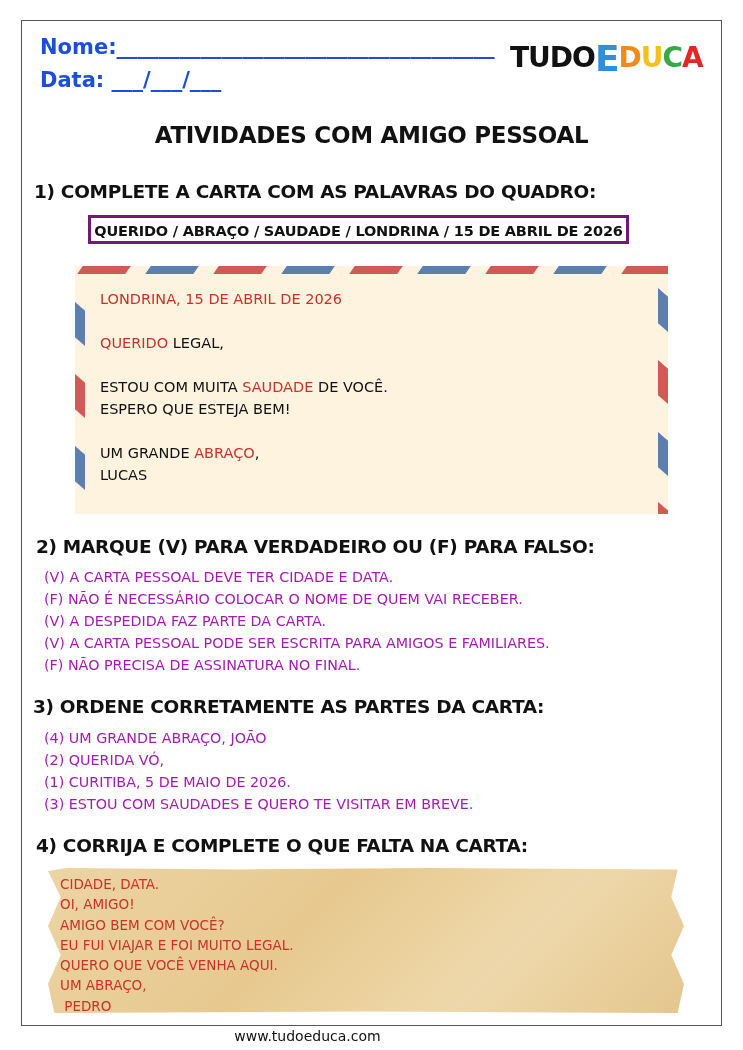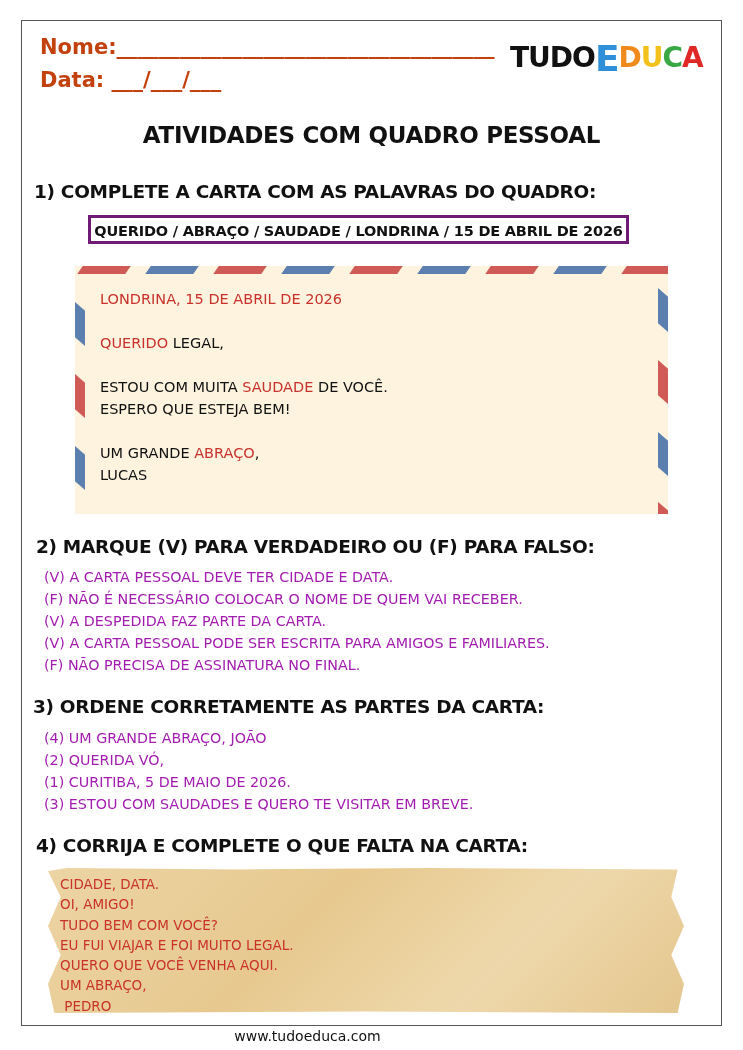--- a/index.html
+++ b/index.html
@@ -1,18 +1,18 @@
 <!DOCTYPE html>
 <html><head>
 <meta charset="utf-8">
 <style>
   html, body { margin:0; padding:0; background:#ffffff; }
   body { width:743px; height:1050px; position:relative; overflow:hidden; font-family:"Liberation Sans", "DejaVu Sans", sans-serif; color:#111; }
   .frame { position:absolute; left:21px; top:20px; width:701px; height:1006px; border:1px solid #555; box-sizing:border-box; }
-  .hdr-line { position:absolute; left:40px; font-weight:bold; font-size:21px; color:#c2410c; font-family:"DejaVu Sans", sans-serif; }
+  .hdr-line { position:absolute; left:40px; font-weight:bold; font-size:21px; color:#1d4ed8; font-family:"DejaVu Sans", sans-serif; }
   .logo { position:absolute; left:510px; top:34px; font-family:"DejaVu Sans", sans-serif; font-weight:bold; font-size:28px; letter-spacing:-1px; }
   .logo span { display:inline-block; }
   .title { position:absolute; left:0; width:743px; top:122px; text-align:center; font-weight:bold; font-size:23px; font-family:"DejaVu Sans", sans-serif; letter-spacing:-0.3px;}
   .q { position:absolute; font-weight:bold; font-size:18.5px; font-family:"DejaVu Sans", sans-serif; letter-spacing:-0.3px; }
   .wordbox { position:absolute; left:88px; top:215px; width:541px; height:29px; border:3px solid #701a75; box-sizing:border-box; font-weight:bold; font-size:14.5px; font-family:"DejaVu Sans", sans-serif; line-height:27px; text-align:center; letter-spacing:-0.2px; }
   .envelope { position:absolute; left:75px; top:266px; width:593px; height:248px; background:#fdf3df; overflow:hidden; }
   .stripe-top { position:absolute; top:0; height:8px; width:48px; transform:skewX(-35deg); }
   .stripe-side { position:absolute; width:10px; height:44px; }
   .letter { position:absolute; left:25px; top:22px; font-size:14.5px; line-height:22px; font-family:"DejaVu Sans", sans-serif; color:#111; }
   .red { color:#c8322b; }
@@ -26,21 +26,21 @@
 
 <div class="frame"></div>
 
 <div class="hdr-line" style="top:35px;">Nome:____________________________________</div>
 <div class="hdr-line" style="top:68px;">Data: ___/___/___</div>
 
 <div class="logo">
   <span style="color:#111;">TUDO</span><span style="color:#2f8fd8;font-size:36px;position:relative;top:4px;">E</span><span style="color:#f08a1c;">D</span><span style="color:#f2c21a;">U</span><span style="color:#3aa845;">C</span><span style="color:#e02826;">A</span>
 </div>
 
-<div class="title">ATIVIDADES COM QUADRO PESSOAL</div>
+<div class="title">ATIVIDADES COM AMIGO PESSOAL</div>
 
 <div class="q" style="left:34px;top:181px;">1) COMPLETE A CARTA COM AS PALAVRAS DO QUADRO:</div>
 <div class="wordbox">QUERIDO / ABRAÇO / SAUDADE / LONDRINA / 15 DE ABRIL DE 2026</div>
 
 <div class="envelope">
   <div class="stripe-top" style="left:5px;background:#d05a55;"></div>
   <div class="stripe-top" style="left:73px;background:#5b7fae;"></div>
   <div class="stripe-top" style="left:141px;background:#d05a55;"></div>
   <div class="stripe-top" style="left:209px;background:#5b7fae;"></div>
   <div class="stripe-top" style="left:277px;background:#d05a55;"></div>
@@ -86,21 +86,21 @@
   <div>(2) QUERIDA VÓ,</div>
   <div>(1) CURITIBA, 5 DE MAIO DE 2026.</div>
   <div>(3) ESTOU COM SAUDADES E QUERO TE VISITAR EM BREVE.</div>
 </div>
 
 <div class="q" style="left:36px;top:835px;">4) CORRIJA E COMPLETE O QUE FALTA NA CARTA:</div>
 <div class="paper">
   <div class="paper-text">
     <div>CIDADE, DATA.</div>
     <div>OI, AMIGO!</div>
-    <div>TUDO BEM COM VOCÊ?</div>
+    <div>AMIGO BEM COM VOCÊ?</div>
     <div>EU FUI VIAJAR E FOI MUITO LEGAL.</div>
     <div>QUERO QUE VOCÊ VENHA AQUI.</div>
     <div>UM ABRAÇO,</div>
     <div style="white-space:pre;"> PEDRO</div>
   </div>
 </div>
 
 <div class="footer">www.tudoeduca.com</div>
 
 </body></html>

